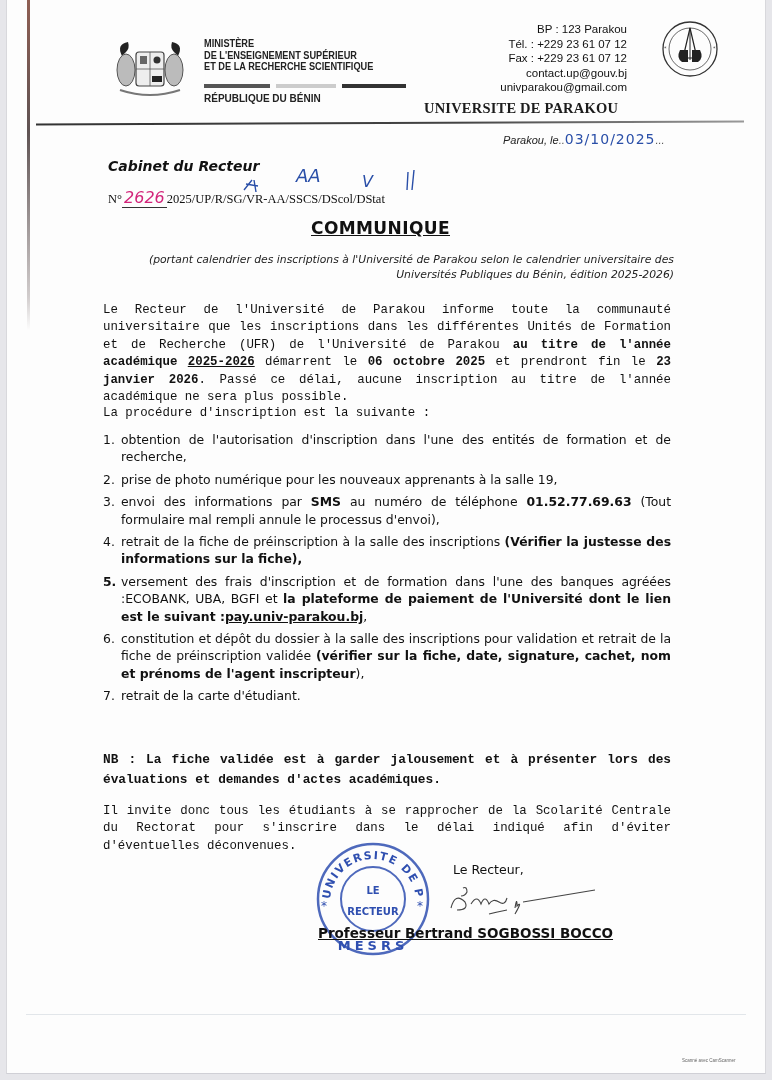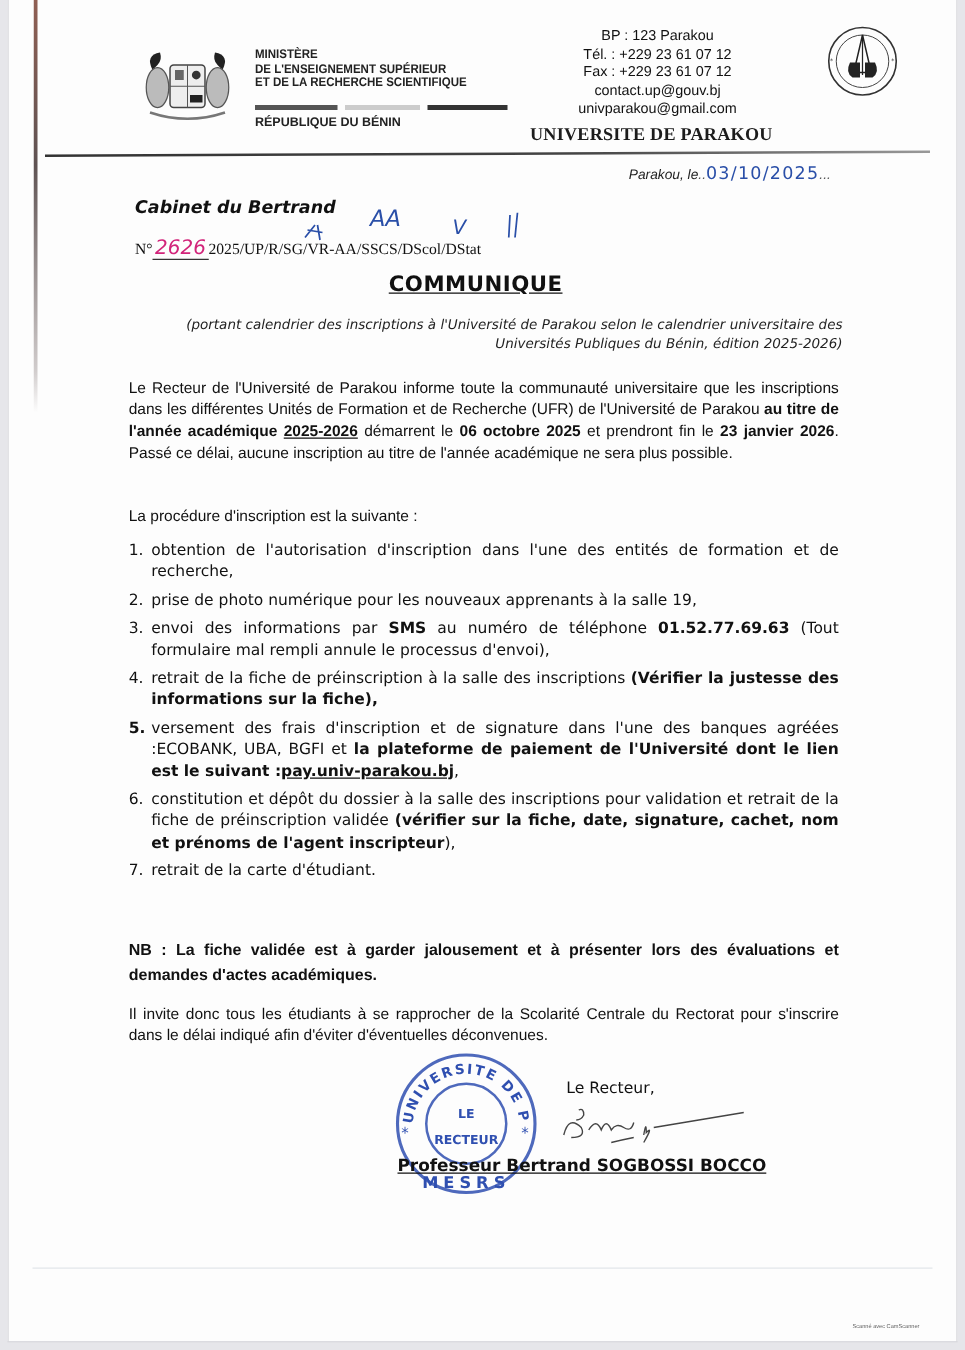--- a/index.html
+++ b/index.html
@@ -24,39 +24,39 @@
   
   .coat-of-arms { position: absolute; left: 112px; top: 36px; width: 76px; height: 62px; }
   .ministry { position: absolute; left: 204px; top: 38px; font-family: "Liberation Sans", sans-serif; font-weight: bold; font-size: 10px; line-height: 11.5px; color: #222; transform: scaleX(0.92); transform-origin: left; }
   .flag-bar { position: absolute; left: 204px; top: 84px; width: 204px; height: 4px; display: flex; gap: 6px; }
   .flag-bar span { display: block; height: 4px; }
   .flag-bar .g { width: 66px; background: #555; }
   .flag-bar .y { width: 60px; background: #ccc; }
   .flag-bar .r { width: 64px; background: #333; }
   .republic { position: absolute; left: 204px; top: 93px; font-family: "Liberation Sans", sans-serif; font-weight: bold; font-size: 10px; color: #222; }
 
-  .contact { position: absolute; left: 446px; top: 22px; width: 160px; text-align: center; font-family: "Liberation Sans", sans-serif; font-size: 11.5px; line-height: 14.5px; color: #111; }
+  .contact { position: absolute; left: 467px; top: 22px; width: 160px; text-align: right; font-family: "Liberation Sans", sans-serif; font-size: 11.5px; line-height: 14.5px; color: #111; }
   .univ-name { position: absolute; left: 424px; top: 100px; font-family: "Liberation Serif", serif; font-weight: bold; font-size: 14.5px; letter-spacing: 0.2px; color: #1c1c1c; }
   .univ-logo { position: absolute; left: 653px; top: 20px; width: 74px; height: 58px; }
 
   .header-rule { position: absolute; left: 36px; top: 122px; width: 708px; height: 2px; background: linear-gradient(to right, #333 0%, #444 60%, #999 100%); transform: rotate(-0.25deg); }
 
   .date-line { position: absolute; left: 459px; top: 131px; font-family: "Liberation Sans", sans-serif; font-style: italic; font-size: 11px; color: #222; margin-left: 44px; }
   .date-line .hand { font-family: "DejaVu Sans", sans-serif; font-style: normal; color: #2a4fa8; font-size: 14px; letter-spacing: 1px; }
   .dots { color: #555; }
 
   .cabinet { position: absolute; left: 108px; top: 158px; font-family: "DejaVu Sans", sans-serif; font-weight: bold; font-style: italic; font-size: 14px; color: #111; }
   .ref { position: absolute; left: 108px; top: 188px; font-family: "Liberation Serif", serif; font-size: 12.5px; color: #111; white-space: nowrap; }
   .ref .num { font-family: "DejaVu Sans", sans-serif; color: #d2247a; font-size: 16px; font-style: italic; border-bottom: 1px solid #333; padding: 0 2px; margin-top: 16px; }
   .ann { position: absolute; font-family: "DejaVu Sans", sans-serif; color: #2a4fa8; font-style: italic; }
 
   .title { position: absolute; left: 311px; top: 218px; font-family: "DejaVu Sans", sans-serif; font-weight: bold; font-size: 17px; text-decoration: underline; letter-spacing: 0.4px; color: #111; }
   .subtitle { position: absolute; left: 108px; top: 252px; width: 566px; text-align: right; font-family: "DejaVu Sans", sans-serif; font-style: italic; font-size: 10.8px; line-height: 15px; color: #222; }
 
-  .body-text { position: absolute; left: 103px; width: 568px; font-family: Liberation Sans, sans-serif; font-size: 12.4px; line-height: 17.4px; color: #111; text-align: justify; }
+  .body-text { position: absolute; left: 103px; width: 568px; font-family: Liberation Mono, monospace; font-size: 12.4px; line-height: 17.4px; color: #111; text-align: justify; }
   .body-text b { font-weight: bold; }
   .body-text u { text-decoration: underline; }
 
   .p-intro { top: 302px; }
   .p-proc { top: 405px; }
   .steps { position: absolute; left: 103px; top: 431px; width: 568px; list-style: none; font-family: "DejaVu Sans", sans-serif; font-size: 12.4px; line-height: 17.4px; color: #111; }
   .steps li { position: relative; padding-left: 18px; text-align: justify; margin-bottom: 5px; }
   .steps li .n { position: absolute; left: 0; top: 0; }
 
   .nb { top: 750px; font-weight: bold; font-size: 12.8px; line-height: 20px; }
@@ -122,21 +122,21 @@
   <text x="11" y="30" font-size="5" fill="#333">*</text>
   <text x="60" y="30" font-size="5" fill="#333">*</text>
 </svg>
 
 <div class="header-rule"></div>
 
 <div class="date-line">
   <span>Parakou, le</span><span class="dots">..</span><span class="hand">03/10/2025</span><span class="dots">...</span>
 </div>
 
-<div class="cabinet">Cabinet du Bertrand</div>
+<div class="cabinet">Cabinet du Recteur</div>
 <div class="ref">
   <span>N°</span><span class="num">2626</span><span>2025/UP/R/SG/VR-AA/SSCS/DScol/DStat</span>
 </div>
 <div class="ann" style="left:296px;top:165px;font-size:18px;text-align:center;">AA</div>
 <div class="ann" style="left:362px;top:172px;font-size:16px;">V</div>
 <svg class="ann" style="left:240px;top:176px;" width="30" height="20">
     <path d="M4 14 l8 -10 m-6 4 l12 2 m-4 -6 l2 12" stroke="#2a4fa8" stroke-width="1.4" fill="none"></path>
   </svg>
 <svg class="ann" style="left:404px;top:170px;" width="16" height="24">
     <path d="M4 2 l-1 18 M10 0 l-2 20" stroke="#2a4fa8" stroke-width="1.4" fill="none"></path>
@@ -149,21 +149,21 @@
   <span>Le Recteur de l'Université de Parakou informe toute la communauté universitaire que les inscriptions dans les différentes Unités de Formation et de Recherche (UFR) de l'Université de Parakou </span><b>au titre de l'année académique </b><b><u>2025-2026</u></b><span> démarrent le </span><b>06 octobre 2025</b><span> et prendront fin le </span><b>23 janvier 2026</b><span>. Passé ce délai, aucune inscription au titre de l'année académique ne sera plus possible.</span>
 </div>
 
 <div class="body-text p-proc">La procédure d'inscription est la suivante :</div>
 
 <ol class="steps">
   <li><span class="n">1.</span><span>obtention de l'autorisation d'inscription dans l'une des entités de formation et de recherche,</span></li>
   <li><span class="n">2.</span><span>prise de photo numérique pour les nouveaux apprenants à la salle 19,</span></li>
   <li><span class="n">3.</span><span>envoi des informations par </span><b>SMS</b><span> au numéro de téléphone </span><b>01.52.77.69.63</b><span> (Tout formulaire mal rempli annule le processus d'envoi),</span></li>
   <li><span class="n">4.</span><span>retrait de la fiche de préinscription à la salle des inscriptions </span><b>(Vérifier la justesse des informations sur la fiche),</b></li>
-  <li><b class="n">5.</b><span>versement des frais d'inscription et de signature dans l'une des banques agréées :ECOBANK, UBA, BGFI et </span><b>la plateforme de paiement de l'Université dont le lien est le suivant :</b><b><u>pay.univ-parakou.bj</u></b><span>,</span></li>
+  <li><b class="n">5.</b><span>versement des frais d'inscription et de formation dans l'une des banques agréées :ECOBANK, UBA, BGFI et </span><b>la plateforme de paiement de l'Université dont le lien est le suivant :</b><b><u>pay.univ-parakou.bj</u></b><span>,</span></li>
   <li><span class="n">6.</span><span>constitution et dépôt du dossier à la salle des inscriptions pour validation et retrait de la fiche de préinscription validée </span><b>(vérifier sur la fiche, date, signature, cachet, nom et prénoms de l'agent inscripteur</b><span>),</span></li>
   <li><span class="n">7.</span><span>retrait de la carte d'étudiant.</span></li>
 </ol>
 
 <div class="body-text nb">NB : La fiche validée est à garder jalousement et à présenter lors des évaluations et demandes d'actes académiques.</div>
 <div class="body-text invite">Il invite donc tous les étudiants à se rapprocher de la Scolarité Centrale du Rectorat pour s'inscrire dans le délai indiqué afin d'éviter d'éventuelles déconvenues.</div>
 
 <svg class="stamp" viewBox="0 0 118 118">
   <defs>
     <path id="arcTop" d="M16 62 A43 43 0 0 1 102 62"></path>

